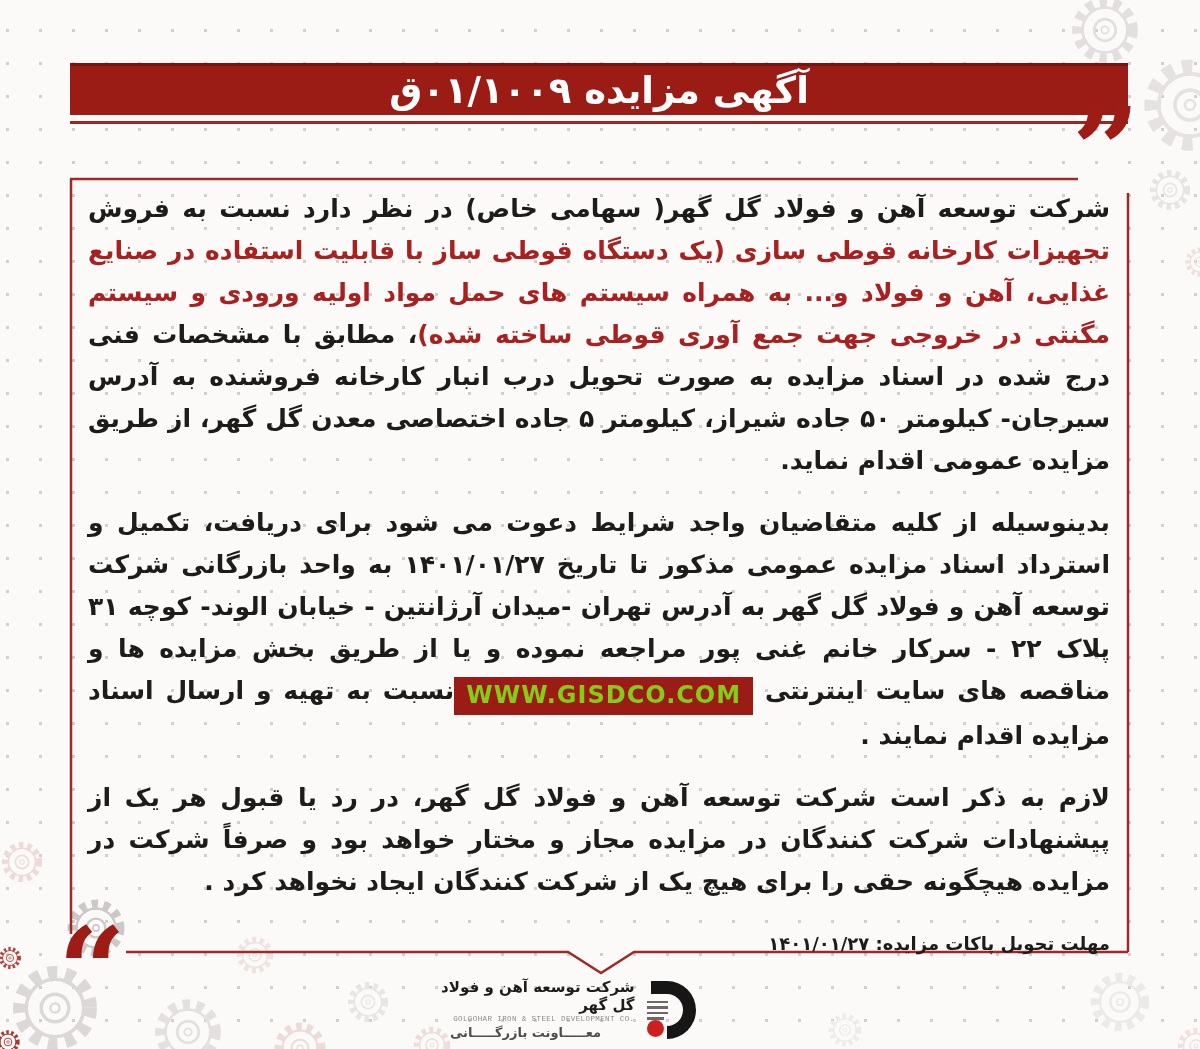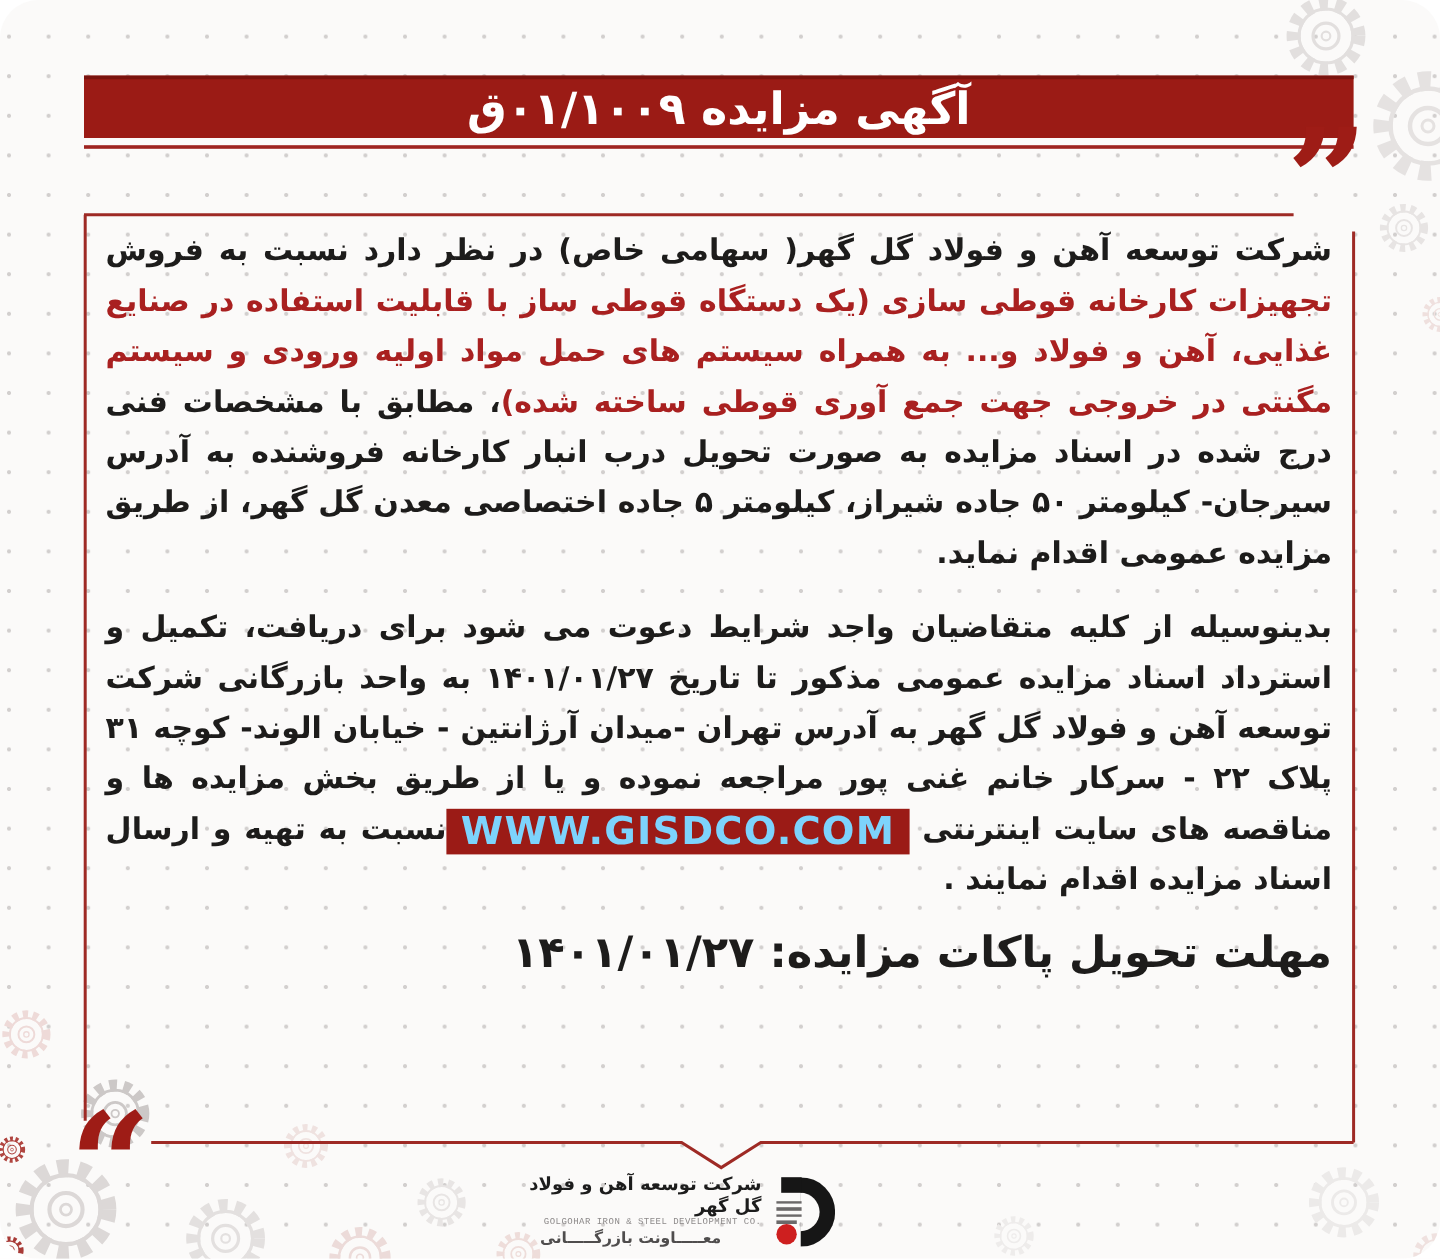--- a/index.html
+++ b/index.html
@@ -5,21 +5,20 @@
   html,body{margin:0;padding:0;}
   .page{
     position:relative;
     width:1200px;height:1049px;
     background-color:#fbfaf9;
     background-image:radial-gradient(circle, #d2cfce 1.5px, transparent 1.9px);
     background-size:33px 33px;
     background-position:24px 14px;
     overflow:hidden;
     font-family:"DejaVu Sans", sans-serif;
-    border-radius:32px;
   }
   .bg-gears{position:absolute;inset:0;width:1200px;height:1049px;pointer-events:none;}
   
   .header-bar{
     position:absolute;left:70px;top:63px;width:1058px;height:52px;
     background:#9b1b15;border-top:3px solid #7a130e;box-sizing:border-box;
     display:flex;align-items:center;justify-content:center;
   }
   .header-bar .title{
     color:#ffffff;font-size:37px;font-weight:bold;direction:rtl;
@@ -40,26 +39,26 @@
   .box-border path{stroke:#9e2a25;stroke-width:2.5;fill:none;}
   
   .content{
     position:absolute;left:88px;top:188px;width:1022px;
     direction:rtl;text-align:justify;
     color:#1d1c1b;font-weight:bold;font-size:25px;line-height:42px;
   }
   .content p{margin:0 0 20px 0;}
   .red{color:#a92020;}
   .url-chip{
-    background:#9b1b16;color:#7dd3fc;display:inline-block;
+    background:#9b1b16;color:#84cc16;display:inline-block;
     direction:ltr;unicode-bidi:embed;
-    font-size:32px;line-height:34px;padding:1px 12px 3px 12px;
+    font-size:24px;line-height:34px;padding:1px 12px 3px 12px;
     letter-spacing:1px;vertical-align:-4px;
   }
-  .deadline{font-size:36px;margin-top:4px;}
+  .deadline{font-size:18px;margin-top:4px;}
   
   .footer{
     position:absolute;left:0;top:978px;width:1112px;
     display:flex;justify-content:center;align-items:center;gap:9px;direction:ltr;
   }
   .footer-text{width:218px;text-align:right;direction:rtl;}
   .footer-text .fa-name{font-size:15px;font-weight:bold;color:#1c1c1c;line-height:18px;}
   .footer-text .en-name{font-size:7.5px;color:#8d8a8a;letter-spacing:0.4px;line-height:10px;direction:ltr;text-align:right;font-family:Liberation Mono, monospace;}
   .footer-text .dept{font-size:13px;font-weight:bold;color:#4f4d4d;line-height:17px;text-align:center;}
   .logo-glyph{position:relative;width:52px;height:58px;}
@@ -124,20 +123,21 @@
     <path d="M71,179 V934"></path>
   </svg>
 
   <div class="content">
     <p>
       <span>شرکت توسعه آهن و فولاد گل گهر( سهامی خاص) در نظر دارد نسبت به فروش </span><span class="red">تجهیزات کارخانه قوطی سازی (یک دستگاه قوطی ساز با قابلیت استفاده در صنایع غذایی، آهن و فولاد و... به همراه سیستم های حمل مواد اولیه ورودی و سیستم مگنتی در خروجی جهت جمع آوری قوطی ساخته شده)</span><span>، مطابق با مشخصات فنی درج شده در اسناد مزایده به صورت تحویل درب انبار کارخانه فروشنده به آدرس سیرجان- کیلومتر ۵۰ جاده شیراز، کیلومتر ۵ جاده اختصاصی معدن گل گهر، از طریق مزایده عمومی اقدام نماید.</span>
     </p>
     <p>
       <span>بدینوسیله از کلیه متقاضیان واجد شرایط دعوت می شود برای دریافت، تکمیل و استرداد اسناد مزایده عمومی مذکور تا تاریخ ۱۴۰۱/۰۱/۲۷ به واحد بازرگانی شرکت توسعه آهن و فولاد گل گهر به آدرس تهران -میدان آرژانتین - خیابان الوند- کوچه ۳۱ پلاک ۲۲ - سرکار خانم غنی پور مراجعه نموده و یا از طریق بخش مزایده ها و مناقصه های سایت اینترنتی </span><span class="url-chip">WWW.GISDCO.COM</span><span>نسبت به تهیه و ارسال اسناد مزایده اقدام نمایند .</span>
     </p>
+    <p>لازم به ذکر است شرکت توسعه آهن و فولاد گل گهر، در رد یا قبول هر یک از پیشنهادات شرکت کنندگان در مزایده مجاز و مختار خواهد بود و صرفاً شرکت در مزایده هیچگونه حقی را برای هیچ یک از شرکت کنندگان ایجاد نخواهد کرد .</p>
     <p class="deadline">مهلت تحویل پاکات مزایده: ۱۴۰۱/۰۱/۲۷</p>
   </div>
 
   <div class="footer">
     <div class="footer-text">
       <div class="fa-name">شرکت توسعه آهن و فولاد گل گهر</div>
       <div class="en-name">GOLGOHAR IRON &amp; STEEL DEVELOPMENT CO.</div>
       <div class="dept">معـــــاونت بازرگـــــانی</div>
     </div>
     <div class="logo-glyph">

